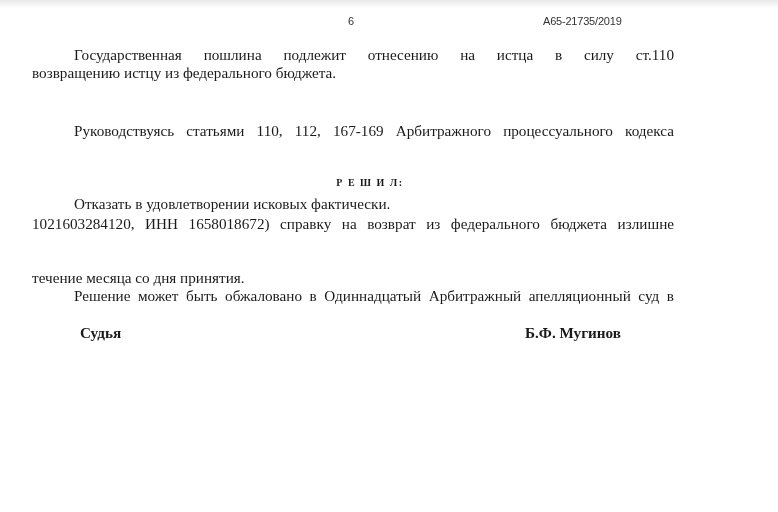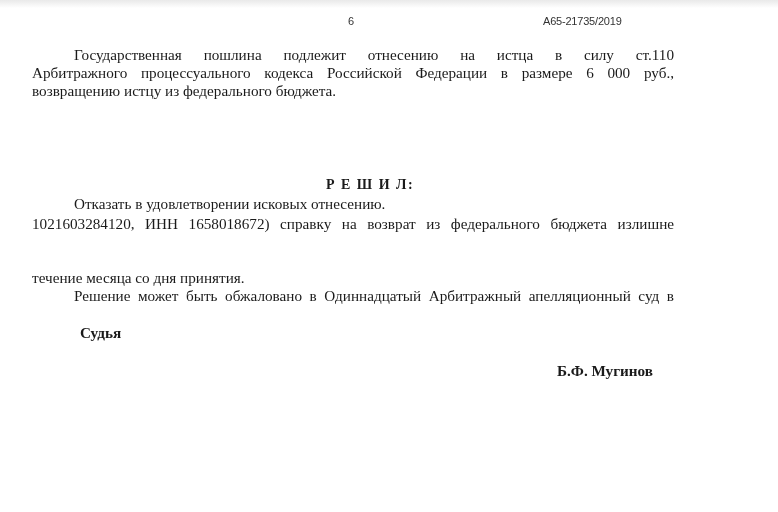--- a/index.html
+++ b/index.html
@@ -22,49 +22,49 @@
   .case-num { left:543px; letter-spacing:-0.2px;text-align:right; }
   .body {
     position:absolute; left:32px; width:642px;
     font-size:15.2px; line-height:18px;
   }
   .line { display:block; white-space:nowrap; text-align:justify; text-align-last:justify; }
   .line.last { text-align-last:left; }
   .line.ind { padding-left:42px; }
   .heading {
     position:absolute; top:177px; left:0; width:740px; text-align:center;
-    font-weight:bold; font-size:14px; letter-spacing:1.5px;
+    font-weight:bold; font-size:10px; letter-spacing:1.5px;
   }
   .sig {
     position:absolute; top:324px; font-weight:bold; font-size:15.2px;text-align:center;
   }
   .sig.judge { left:80px; }
-  .sig.name { left:557px;margin-top:38px; }
+  .sig.name { left:525px; }
 </style>
 </head>
 <body>
 
 <div class="top-shade"></div>
 
 <div class="hdr page-num">6</div>
 <div class="hdr case-num">А65-21735/2019</div>
 
 <div class="body" style="top:46px;">
   <span class="line ind">Государственная пошлина подлежит отнесению на истца в силу ст.110</span>
-  <span class="line">Арбитражного процессуального кодекса Российской Федерации в размере 6 000 руб.,</span>
   <span class="line last">возвращению истцу из федерального бюджета.</span>
 </div>
 
 <div class="body" style="top:122px;">
+  <span class="line ind">Руководствуясь статьями 110, 112, 167-169 Арбитражного процессуального кодекса</span>
 </div>
 
 <div class="heading">Р Е Ш И Л:</div>
 
 <div class="body" style="top:195px;">
-  <span class="line ind last">Отказать в удовлетворении исковых отнесению.</span>
+  <span class="line ind last">Отказать в удовлетворении исковых фактически.</span>
 </div>
 
 <div class="body" style="top:215px;">
   <span class="line">1021603284120, ИНН 1658018672) справку на возврат из федерального бюджета излишне</span>
 </div>
 
 <div class="body" style="top:269px;">
   <span class="line last">течение месяца со дня принятия.</span>
   <span class="line ind">Решение  может быть обжаловано в Одиннадцатый Арбитражный апелляционный суд в</span>
 </div>

